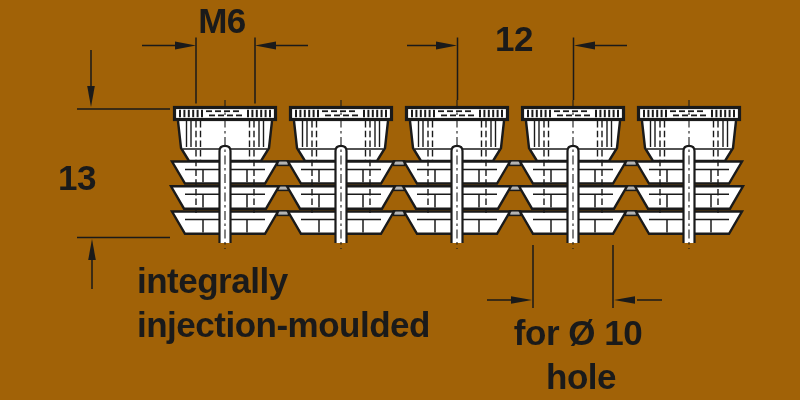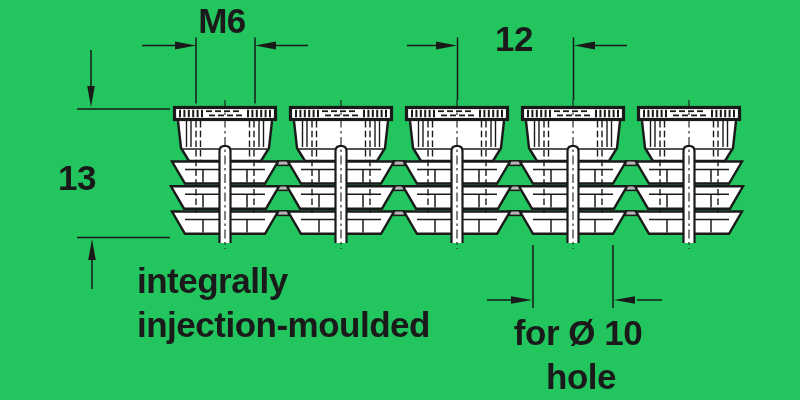--- a/index.html
+++ b/index.html
@@ -1,16 +1,16 @@
 <!DOCTYPE html>
 <html><head>
 <meta charset="utf-8">
 <style>
   html,body{margin:0;padding:0;background:#fff;}
-  .canvas{position:relative;width:800px;height:400px;background:#22c55e;overflow:hidden;}
+  .canvas{position:relative;width:800px;height:400px;background:#a16207;overflow:hidden;}
   svg{display:block;}
   text{
     font-family:"Liberation Sans","DejaVu Sans",sans-serif;
     font-weight:bold;
     fill:#1a1a1a;
     letter-spacing:-0.5px;
   }
   .dim-label{font-size:35px;}
   .note-label{font-size:35px;}
 </style>

